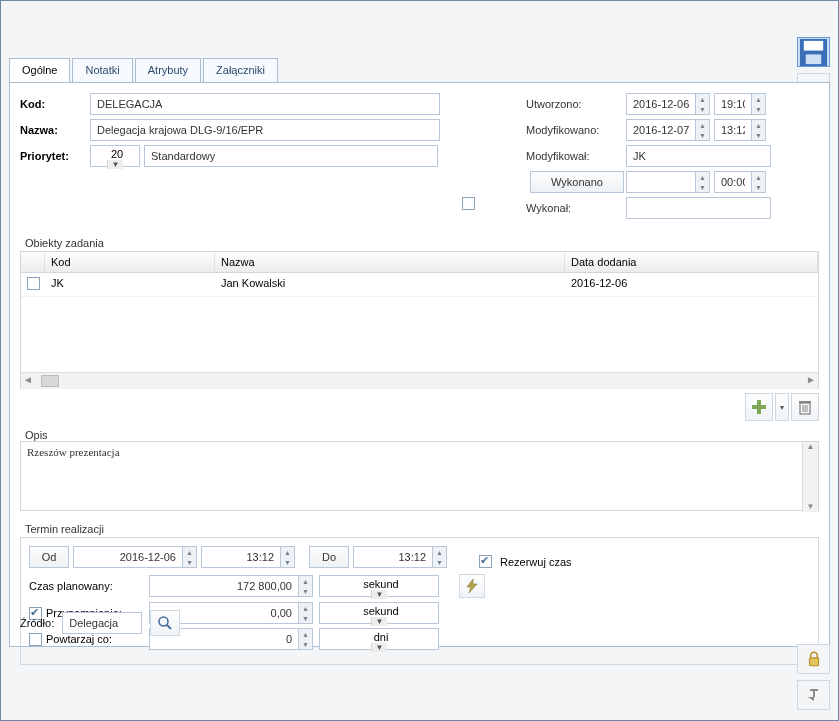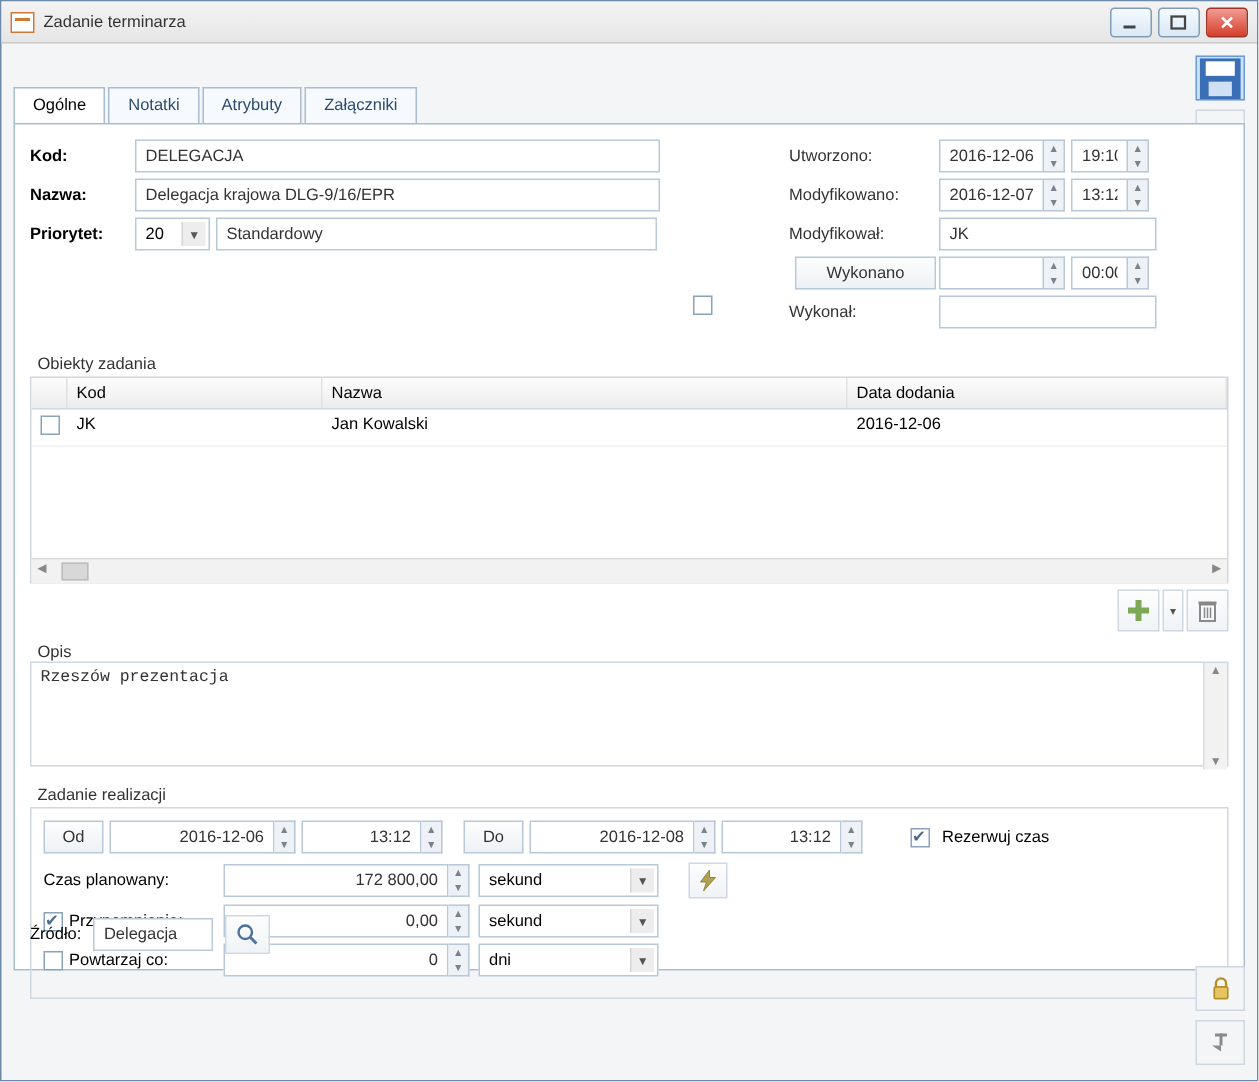--- a/index.html
+++ b/index.html
@@ -46,59 +46,42 @@
   .grid-row { display:flex; border-bottom:1px solid #f0f0f0; }
   .grid-row div { padding:4px 6px; }
   .scroll-h { height:17px; background:#f2f2f2; border-top:1px solid #dcdcdc; position:relative;}
   .scroll-h::before { content:'◄'; position:absolute; left:2px; top:1px; font-size:10px; color:#888;}
   .scroll-h::after { content:'►'; position:absolute; right:2px; top:1px; font-size:10px; color:#888;}
   .scroll-thumb { position:absolute; left:20px; top:2px; width:18px; height:12px; background:#d8d8d8; border:1px solid #bdbdbd;}
 
   .toolbtn { width:28px; height:28px; border:1px solid #cfd8e2; background:linear-gradient(#fdfdfd,#f0f3f7); display:inline-flex; align-items:center; justify-content:center; }
   .toolbtn svg { width:16px; height:16px; }
 
-  textarea { resize:none; border:1px solid #cfd8e2; width:100%; height:70px; padding:4px 6px; color:#333; font-family:Liberation Mono, monospace;}
+  textarea { resize:none; border:1px solid #cfd8e2; width:100%; height:70px; padding:4px 6px; color:#333; font-family:Liberation Serif, serif;}
 
   .cb { width:13px; height:13px; border:1px solid #8aa3bb; background:#fff; display:inline-block; position:relative; margin-right:4px;}
   .cb.checked::after{ content:'✔'; position:absolute; top:-2px; left:0; font-size:11px; color:#4b6c8f;}
 
-  select, .combo { border:1px solid #b8c8d8; height:22px; background:#fff; padding:2px; display:flex; align-items:center; justify-content:space-between;}
+  select, .combo { border:1px solid #b8c8d8; height:22px; background:#fff; padding:2px; display:flex; align-items:center; justify-content:flex-start;flex-direction:column;}
   .combo { width:120px; }
   .combo .arrow { font-size:8px; color:#555; background:#ededed; width:16px; height:100%; display:flex; align-items:center; justify-content:center; border-left:1px solid #d7d7d7;}
 
   .sidebtns { position:absolute; top:8px; right:8px; width:33px; display:flex; flex-direction:column; gap:6px;}
   .sidebtns .sbtn { width:33px; height:30px; border:1px solid #a9bcd0; background:#e8eef5; display:flex; align-items:center; justify-content:center;}
   .sidebtns .sbtn.highlight { background:#cfe2f8; border-color:#6a9bd8;}
 
   .source-row { position:absolute; left:10px; bottom:10px; right:150px; display:flex; align-items:center; gap:8px;}
   .searchbtn { width:30px; height:26px; border:1px solid #cfd8e2; background:linear-gradient(#fdfdfd,#f0f3f7); display:flex; align-items:center; justify-content:center;}
 
   .bottom-side { position:absolute; right:8px; bottom:10px; width:33px; display:flex; flex-direction:column; gap:6px;}
 </style>
 </head>
 <body>
 
 <div class="window">
-  <div class="titlebar">
-    <span class="title-icon"></span>
-    <span class="title-text">Zadanie terminarza</span>
-    <div class="winbtns">
-      <div class="winbtn">
-          <svg viewBox="0 0 12 10">
-            <rect x="1" y="7" width="8" height="2" fill="#444"></rect>
-          </svg>
-        </div>
-      <div class="winbtn">
-          <svg viewBox="0 0 12 10">
-            <rect x="1" y="1" width="9" height="8" fill="none" stroke="#444" stroke-width="1.5"></rect>
-          </svg>
-        </div>
-      <div class="winbtn close">✕</div>
-    </div>
-  </div>
 
   <div class="content">
     <div class="sidebtns">
       <div class="sbtn highlight">
           <svg viewBox="0 0 16 16">
             <rect x="1" y="1" width="14" height="14" fill="#3a6fb7"></rect>
             <rect x="3" y="2" width="10" height="5" fill="#fff"></rect>
             <rect x="4" y="9" width="8" height="5" fill="#cfe0f4"></rect>
           </svg>
         </div>
@@ -247,47 +230,40 @@
         <div style="position:relative;">
           <textarea style="">Rzeszów prezentacja</textarea>
           <div style="position:absolute; right:1px; top:1px; bottom:1px; width:16px; background:#f2f2f2; border-left:1px solid #dcdcdc;">
             <div style="text-align:center;font-size:8px;color:#888">▲</div>
             <div style="position:absolute;bottom:1px;left:0;right:0;text-align:center;font-size:8px;color:#888">▼</div>
           </div>
         </div>
       </div>
 
       <div style="margin-top:10px;">
-        <span class="fieldset-label">Zadanie realizacji</span>
+        <span class="fieldset-label">Termin realizacji</span>
         <div class="framebox" style="padding:8px 8px 10px 8px;">
-          <div class="row" style="gap:4px;">
+          <div class="row" style="gap:4px;align-items:flex-end;">
             <span class="btn" style="width:40px">Od</span>
             <div class="spin">
                 <input type="text" style="width: 110px; text-align: right;" value="2016-12-06">
                 <div class="spinbtns">
                   <div>▲</div>
                   <div>▼</div>
                 </div>
               </div>
             <div class="spin">
                 <input type="text" style="width: 80px; text-align: right;" value="13:12">
                 <div class="spinbtns">
                   <div>▲</div>
                   <div>▼</div>
                 </div>
               </div>
             <span style="width:6px"></span>
             <span class="btn" style="width:40px">Do</span>
-            <div class="spin">
-                <input type="text" style="width: 110px; text-align: right;" value="2016-12-08">
-                <div class="spinbtns">
-                  <div>▲</div>
-                  <div>▼</div>
-                </div>
-              </div>
             <div class="spin">
                 <input type="text" style="width: 80px; text-align: right;" value="13:12">
                 <div class="spinbtns">
                   <div>▲</div>
                   <div>▼</div>
                 </div>
               </div>
             <span style="width:24px"></span>
             <span class="cb checked"></span>
             <span>Rezerwuj czas</span>

